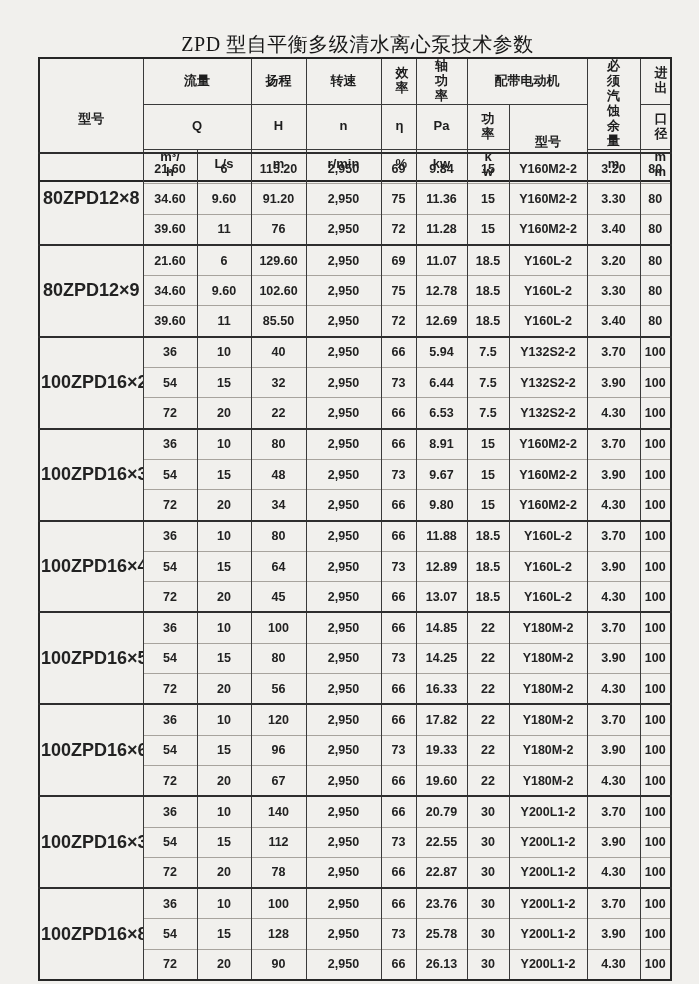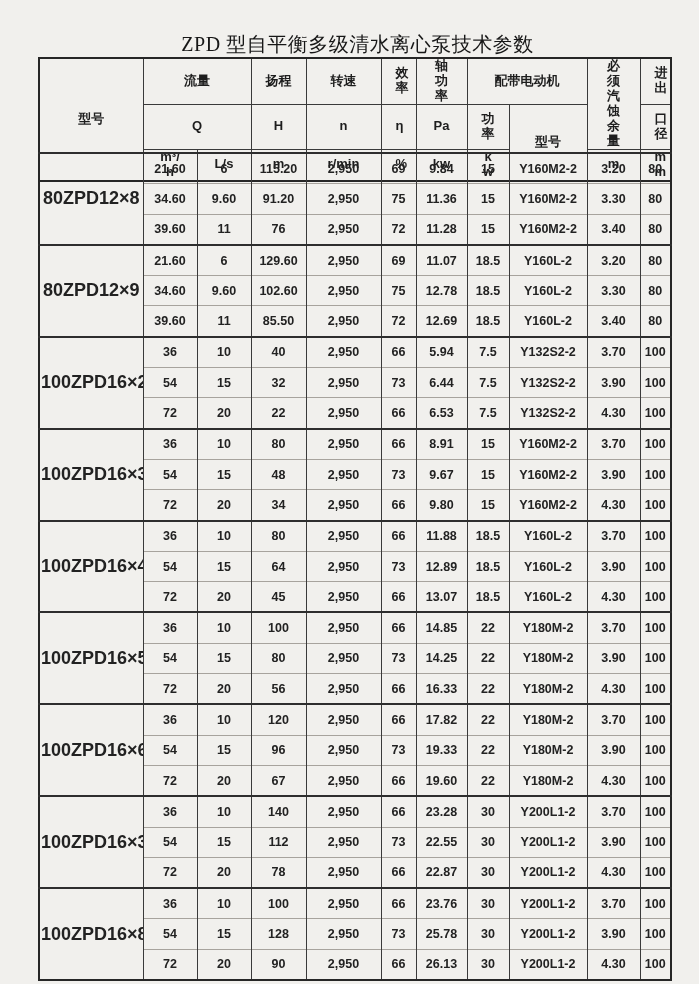--- a/index.html
+++ b/index.html
@@ -395,21 +395,21 @@
           <td>4.30</td>
           <td>100</td>
         </tr>
         <tr class="gstart">
           <td rowspan="3" class="model">100ZPD16×3</td>
           <td>36</td>
           <td>10</td>
           <td>140</td>
           <td>2,950</td>
           <td>66</td>
-          <td>23.28</td>
+          <td>20.79</td>
           <td>30</td>
           <td>Y200L1-2</td>
           <td>3.70</td>
           <td>100</td>
         </tr>
         <tr>
           <td>54</td>
           <td>15</td>
           <td>112</td>
           <td>2,950</td>

